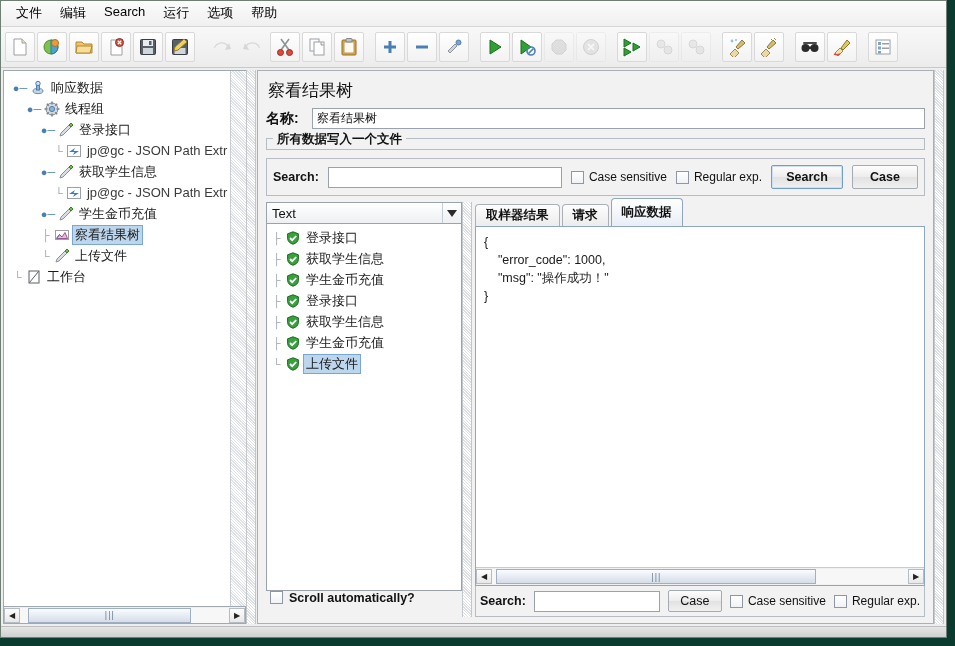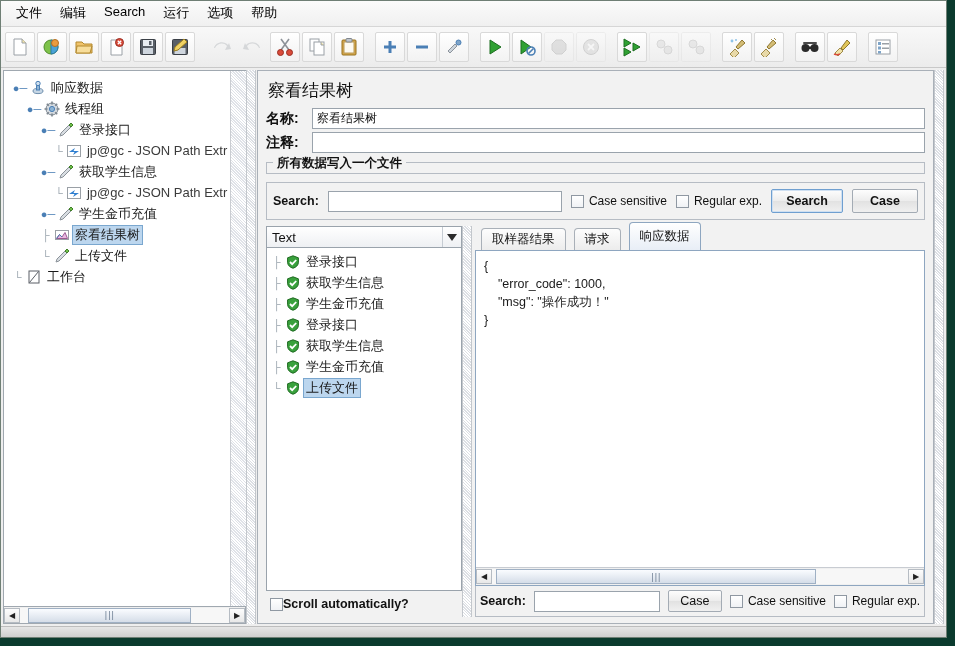--- a/index.html
+++ b/index.html
@@ -292,45 +292,44 @@
     height: 21px;
     display:flex; align-items:center;
     font-size: 13px; color:#1a1a1a;
     white-space: nowrap;
     padding-left: 4px;
   }
   .res-row .lbl { padding: 1px 3px; }
   .res-row.sel .lbl { background:#bcd6ee; border:1px solid #7aa7cf; padding:0 2px; }
   .scroll-auto {
     height: 26px;
-    display:flex; align-items:center; 
+    display:flex; align-items:flex-start; gap:6px;
     padding-left: 4px;
     flex: 0 0 auto;
   }
   .detail-pane {
     flex: 1 1 auto;
     display:flex; flex-direction:column;
     min-width: 0; min-height: 0;
     margin-left: 3px;
   }
   .tabs { display:flex; align-items:flex-end; height: 24px; }
   .tab {
     height: 22px;
     padding: 0 10px;
     font-size: 12.5px;
-    font-weight: normal;
+    font-weight: bold;
     color: #111;
     background: linear-gradient(to bottom,#fdfdfd,#ececec);
     border: 1px solid #a9b0b8;
     border-bottom: none;
     border-radius: 4px 4px 0 0;
     display:flex; align-items:center;
     margin-right: 2px;
     box-sizing: border-box;
-    margin-left: 6px;
   }
   .tab.active {
     background: linear-gradient(to bottom,#ffffff,#e8eef6);
     height: 28px;
     border-color: #8ea6c0;
   }
   .resp-box {
     flex: 1 1 auto;
     border: 1px solid #8ea6c0;
     background: #ffffff;
@@ -743,24 +742,20 @@
     <div class="right-pane">
       <div class="rp-inner">
 
         <div class="panel-title">察看结果树</div>
 
         <div class="field-row">
           <div class="field-label">名称:</div>
           <div class="tfield">察看结果树</div>
         </div>
 
-        <div class="field-row">
-          <div class="field-label">注释:</div>
-          <div class="tfield"></div>
-        </div>
 
         <div class="groupbox">
           <div class="gb-title">所有数据写入一个文件</div>
         </div>
 
         <div class="searchbar">
           <div class="lab">Search:</div>
           <div class="tfield" style="flex:1 1 auto;max-width:270px"></div>
           <div class="cb-wrap">
             <span class="cb"></span>

